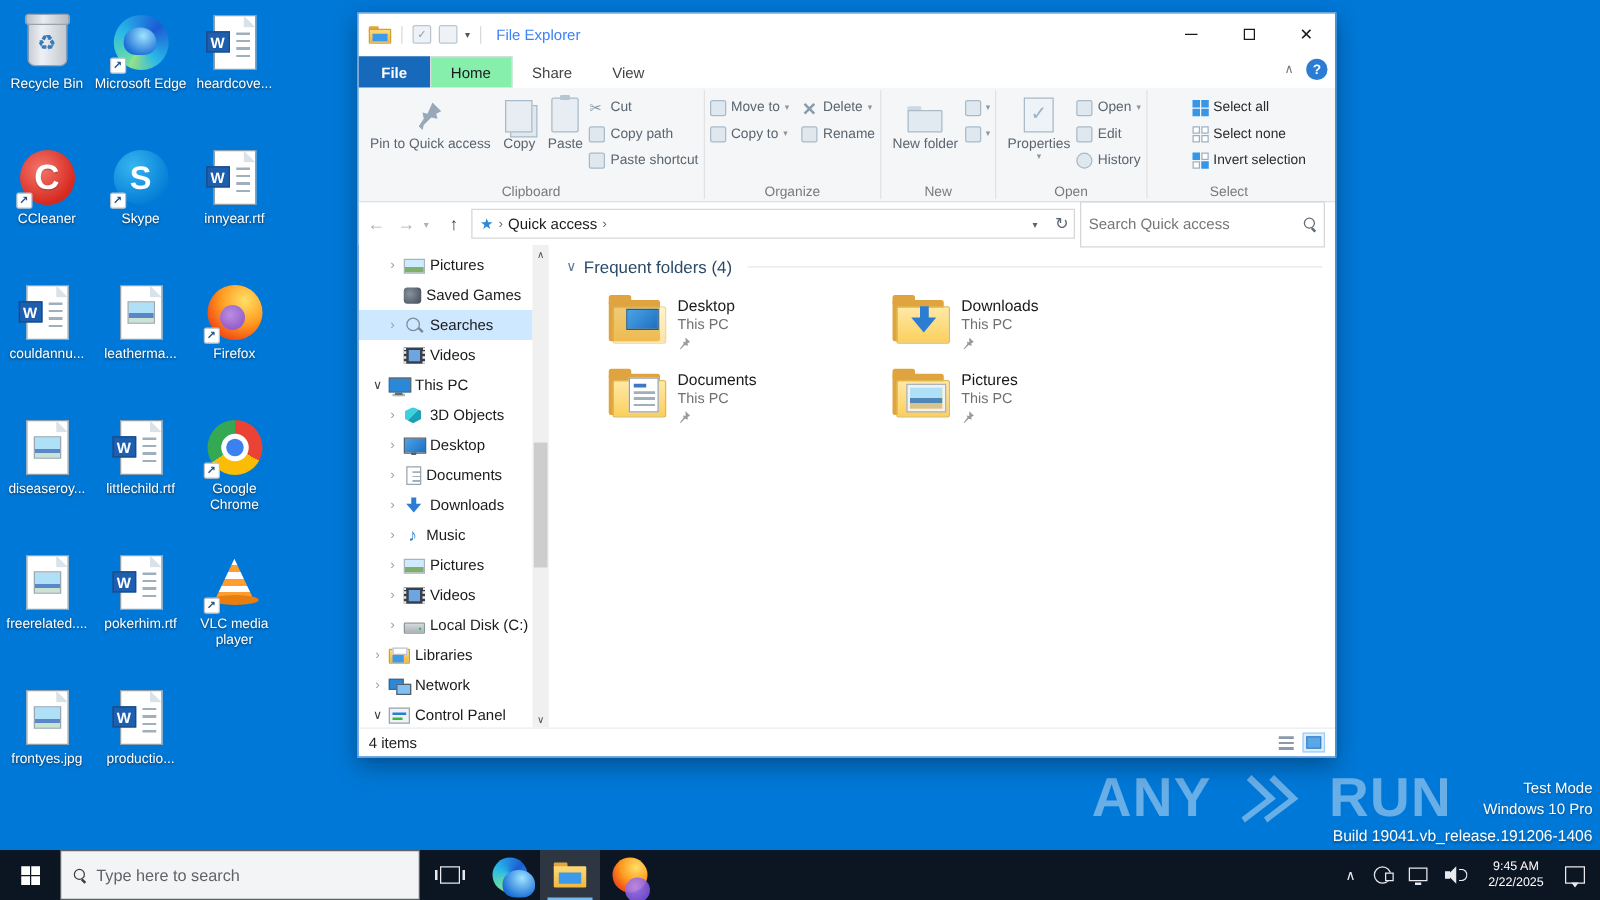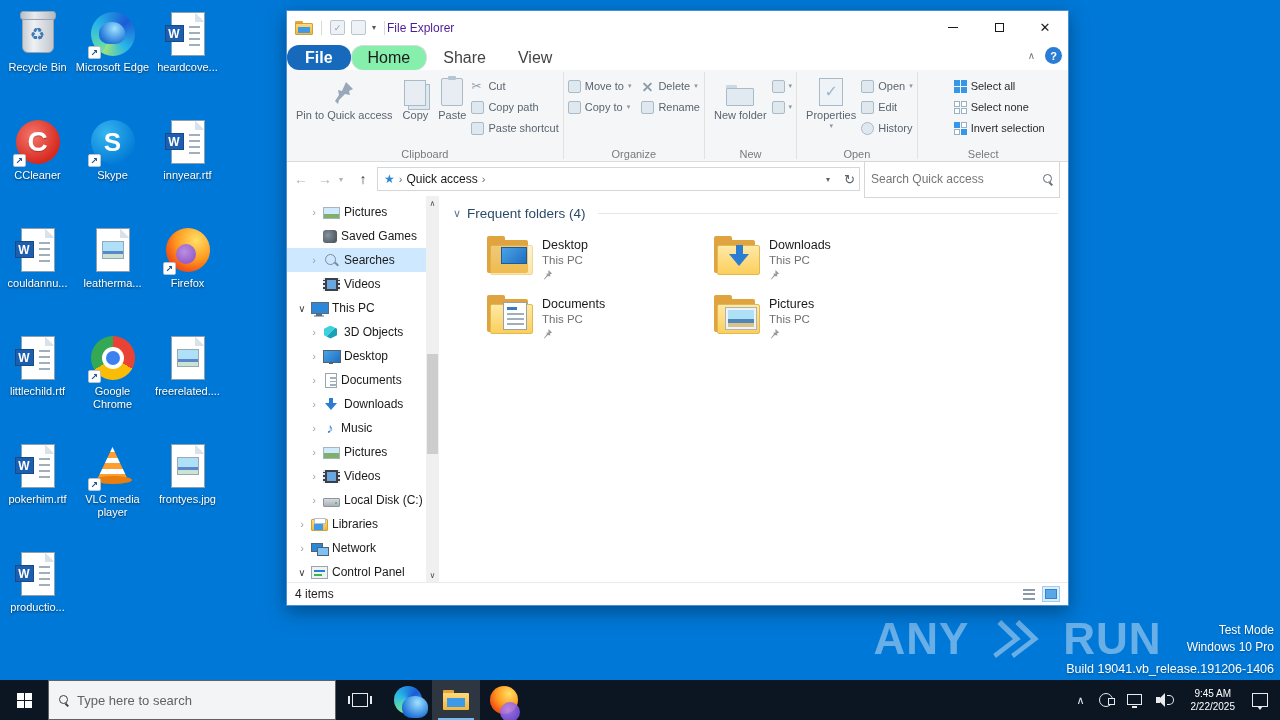--- a/index.html
+++ b/index.html
@@ -70,28 +70,28 @@
   .qat { display:flex; align-items:center; gap:6px; }
   .qat-sep { width:1px; height:14px; background:#d9d9d9; margin:0 2px; }
   .mini-folder { width:18px; height:14px; position:relative; }
   .mini-folder::before { content:""; position:absolute; top:0; left:0; width:8px; height:4px; background:#e8a33c; border-radius:1px 1px 0 0; }
   .mini-folder::after { content:""; position:absolute; top:2px; left:0; right:0; bottom:0;
     background:linear-gradient(#ffd977,#f3b73d); border:1px solid #caa23c; border-radius:1px; }
   .mini-folder .mf-inner { position:absolute; left:3px; right:3px; top:6px; bottom:2px; background:#3d9ae8; z-index:1; }
   .qat-ic { width:15px; height:15px; background:#eef2f6; border:1px solid #b9c6d2; border-radius:2px;
     display:flex; align-items:center; justify-content:center; font-size:9px; color:#8aa0b4; }
   .qat-caret { font-size:8px; color:#555; }
-  .win-title { font-size:12px; color:#4c1d95; flex:1; }
+  .win-title { font-size:12px; color:#3b82f6; margin-left:10px; flex:1; }
   .win-btns { display:flex; height:100%; }
   .win-btn { width:46px; height:100%; display:flex; align-items:center; justify-content:center; font-size:13px; color:#1a1a1a; }
   .btn-max-glyph { width:9px; height:9px; border:1px solid #1a1a1a; display:inline-block; }
   .btn-min-glyph { width:10px; height:1px; background:#1a1a1a; display:inline-block; }
 
   .tabstrip { height:26px; display:flex; align-items:flex-end; background:#fff; flex:0 0 auto; position:relative; }
-  .tab { height:25px; padding:0 16px; display:flex; align-items:center; font-size:16px; color:#444;border-radius:12px; }
+  .tab { height:25px; padding:0 16px; display:flex; align-items:center; font-size:12px; color:#444; }
   .tab-file { background:#1669bb; color:#fff; font-weight:bold; padding:0 18px; }
   .tab-active { background:#86efac; border:1px solid #dadbdc; border-bottom:none; color:#1a1a1a; }
   .tabstrip-right { position:absolute; right:6px; top:3px; display:flex; align-items:center; gap:10px; }
   .rib-collapse { font-size:10px; color:#777; }
   .help-btn { width:17px; height:17px; border-radius:50%; background:#2b7cd3; color:#fff; font-size:11px; font-weight:bold;
     display:flex; align-items:center; justify-content:center; }
 
   .ribbon { height:92px; background:#f5f6f7; border-bottom:1px solid #dadbdc; display:flex; flex:0 0 auto; }
   .rgroup { position:relative; display:flex; align-items:flex-start; padding:3px 4px 15px; }
   .rg-sep { width:1px; background:#e2e2e2; margin:2px 0; }
@@ -325,20 +325,28 @@
   </div>
 
   <div class="di">
     <div class="di-img">
       <div class="orb orb-firefox"></div>
         <span class="sc-badge"></span>
     </div>
     <div class="di-label">Firefox</div>
   </div>
 
+  <div class="di">
+    <div class="di-img">
+      <div class="page">
+          <span class="img-thumb"></span>
+        </div>
+    </div>
+    <div class="di-label">diseaseroy...</div>
+  </div>
 
   <div class="di">
     <div class="di-img">
       <div class="page page-lines">
           <span class="w-badge">W</span>
         </div>
     </div>
     <div class="di-label">littlechild.rtf</div>
   </div>
 

